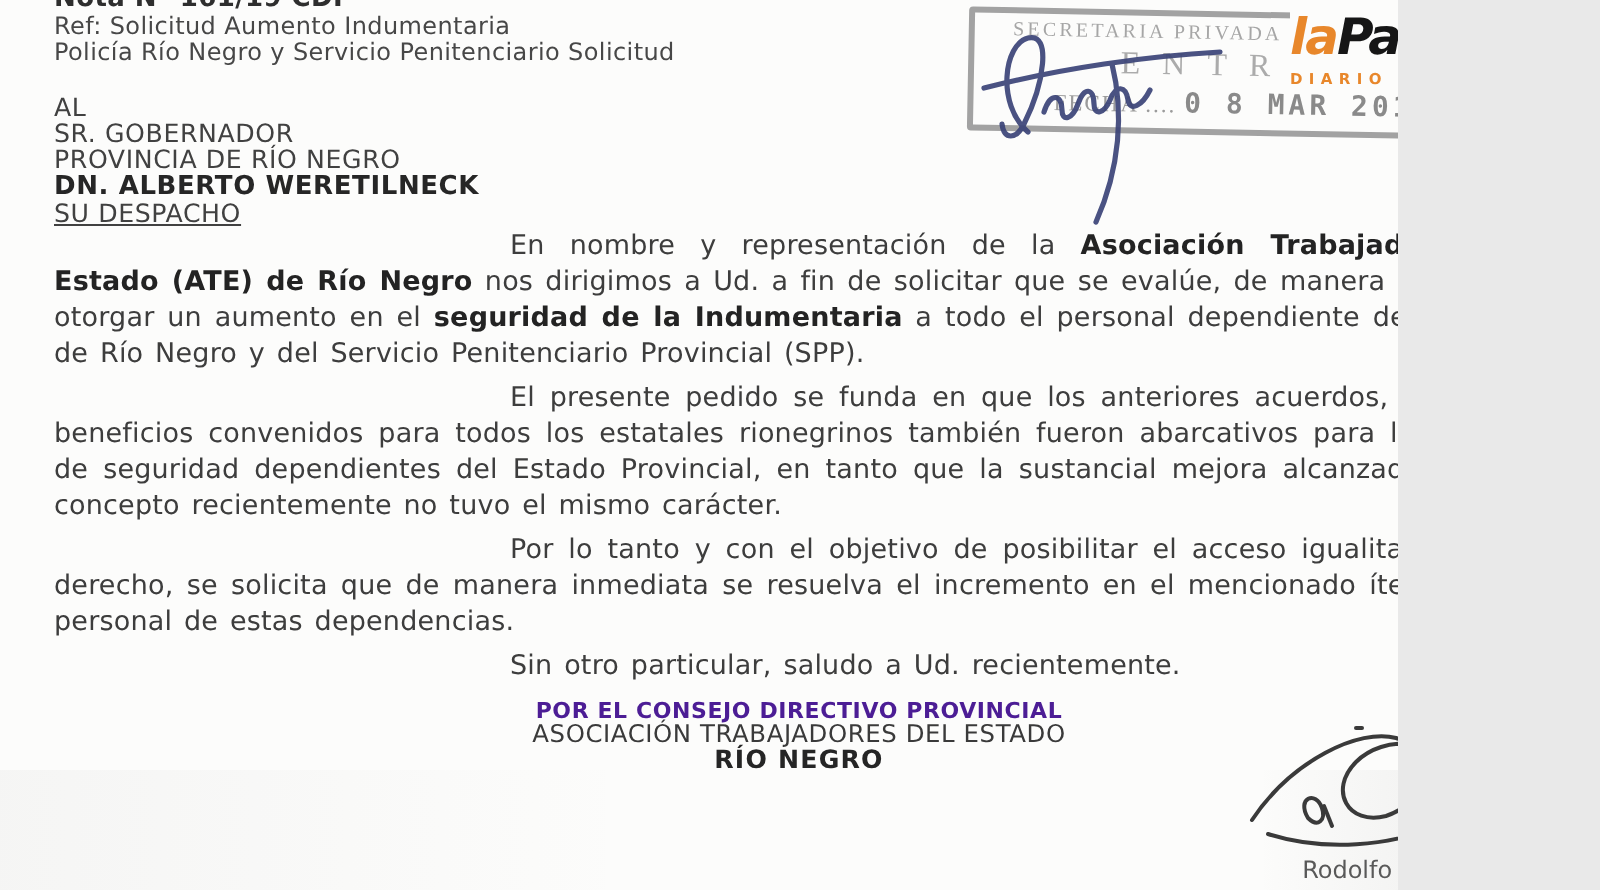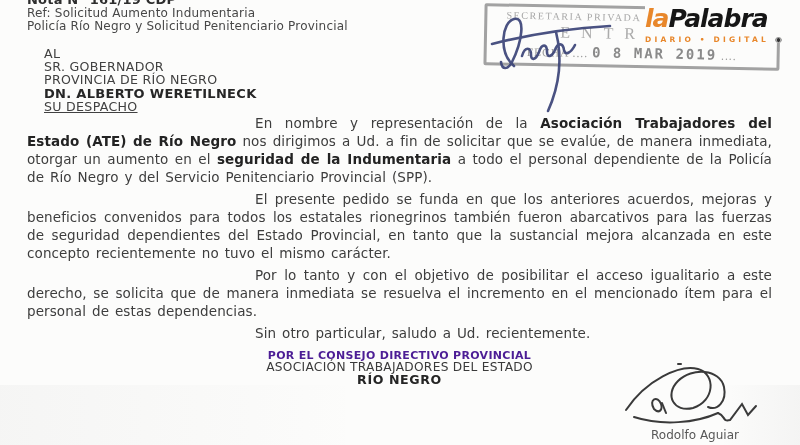--- a/index.html
+++ b/index.html
@@ -1,26 +1,26 @@
 <!DOCTYPE html>
 <html><head>
 <meta charset="utf-8">
 <style>
   html,body{margin:0;padding:0;background:#e9e9e9;}
   .page{
-    position:relative;width:800px;height:445px;overflow:hidden;
+    position:relative;width:699px;height:445px;overflow:hidden;
     background:#fcfcfb;
     font-family:"DejaVu Sans",sans-serif;
     color:#3d3d3d;
   }
   
   .hdr{position:absolute;left:27px;top:-7px;line-height:13px;font-size:12px;color:#474747;letter-spacing:.2px;}
   .hdr .nota{font-weight:bold;font-size:13px;color:#2e2e2e;margin-bottom:1px;}
   
-  .recipient{position:absolute;left:44px;top:47px;font-size:12.6px;line-height:13.2px;color:#414141;letter-spacing:.3px;}
+  .recipient{position:absolute;left:27px;top:47px;font-size:12.6px;line-height:13.2px;color:#414141;letter-spacing:.3px;}
   .recipient .bold{font-weight:bold;color:#262626;font-size:13px;}
   .recipient .underline{text-decoration:underline;}
   
   .stamp{
     position:absolute;left:484px;top:6px;width:296px;height:62px;
     border:3px solid #a2a2a2;border-radius:2px;
     transform:rotate(1.1deg);z-index:1;
     display:flex;flex-direction:column;align-items:center;justify-content:space-between;
     padding:3px 0 4px 0;box-sizing:border-box;
     font-family:"Liberation Serif",serif;color:#a0a0a0;
@@ -63,21 +63,21 @@
   }
 </style>
 </head>
 <body>
 
 <div class="page">
 
   <div class="hdr">
     <div class="nota">Nota N° 161/19 CDP</div>
     <div>Ref: Solicitud Aumento Indumentaria</div>
-    <div>Policía Río Negro y Solicitud Penitenciario Provincial</div>
+    <div>Policía Río Negro y Servicio Penitenciario Solicitud</div>
   </div>
 
   <div class="stamp">
     <div class="stamp-office">SECRETARIA PRIVADA DEL GOBERNADOR</div>
     <div class="stamp-entrada">ENTRADA</div>
     <div class="stamp-fecha">
       <span>FECHA</span>
       <span>....</span>
       <span class="stamp-date">0 8 MAR 2019</span>
       <span>....</span>

